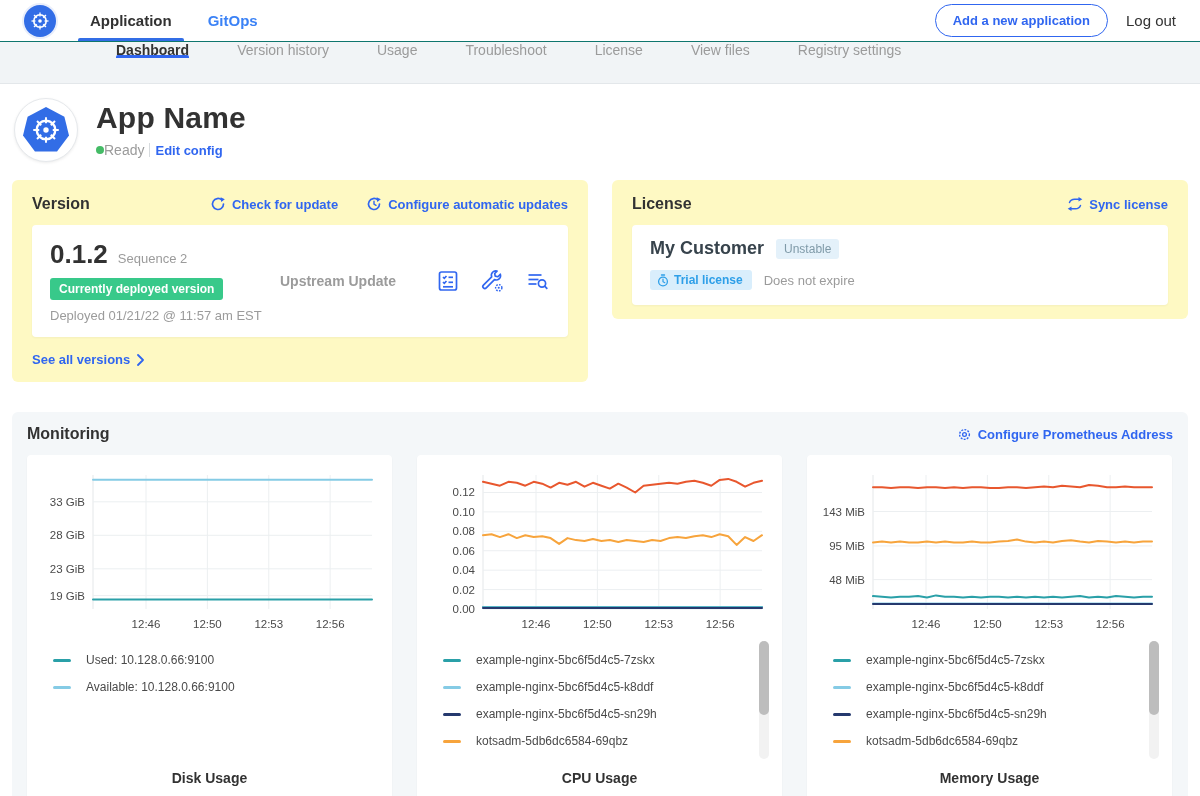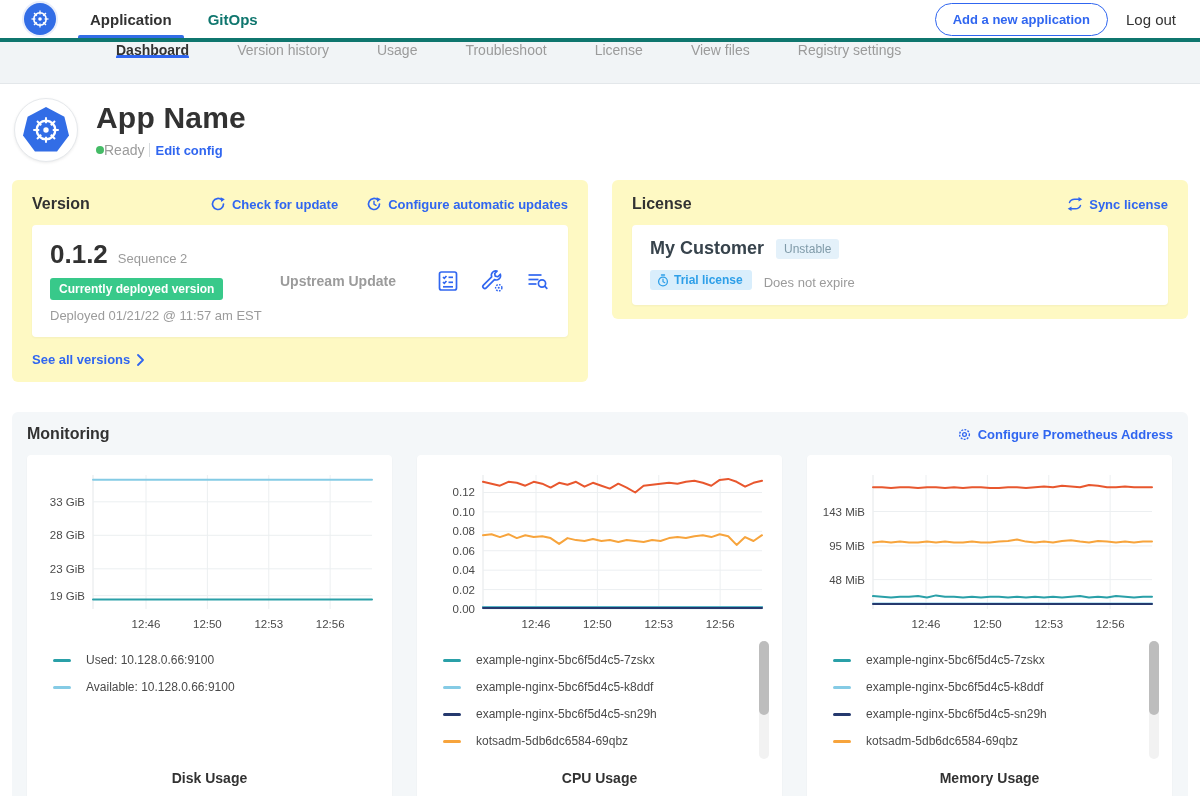--- a/index.html
+++ b/index.html
@@ -1,26 +1,26 @@
 <!DOCTYPE html>
 <html><head>
 <meta charset="utf-8">
 <style>
   * { margin:0; padding:0; box-sizing:border-box; }
   html,body { width:1200px; height:796px; background:#fff; overflow:hidden;
     font-family:"Liberation Sans", sans-serif; color:#323232; }
 
   
   .topnav { height:42px; display:flex; align-items:center; padding:0 24px 0 24px;
-    border-bottom:4px solid #0f766e; background:#fff; }
+    border-bottom:1px solid #0f766e; background:#fff; }
   .k8s-badge { width:32px; height:32px; border-radius:50%; background:#326de6;
     display:flex; align-items:center; justify-content:center; box-shadow:0 0 0 2px #e9eefb; }
   .topnav-tabs { display:flex; height:100%; margin-left:34px; gap:36px; }
   .toptab { position:relative; display:flex; align-items:center; height:100%;
-    font-size:15px; font-weight:700; color:#0f766e; cursor:pointer; }
+    font-size:15px; font-weight:700; color:#3b82f6; cursor:pointer; }
   .toptab.active { color:#323232; }
   .toptab.active:after { content:""; position:absolute; left:-12px; right:-12px; bottom:0;
     height:3px; background:#326de6; border-radius:2px 2px 0 0; }
   .topnav-right { margin-left:auto; display:flex; align-items:center; gap:18px; }
   .pill-btn { border:1px solid #3066f0; color:#3066f0; background:#fff; border-radius:17px;
     font-size:13px; font-weight:700; padding:8px 17px; cursor:pointer;
     font-family:"Liberation Sans", sans-serif; }
   .logout { font-size:15px; color:#323232; cursor:pointer; }
 
   
@@ -69,21 +69,21 @@
   .upstream { font-size:14px; font-weight:700; color:#9b9b9b; }
   .ver-icons { margin-left:auto; display:flex; gap:20px; align-items:center; }
   .icon-btn { cursor:pointer; display:flex; }
   .panel-foot { margin-top:13px; }
 
   .license-inner { padding:13px 18px 15px 18px; }
   .cust-row { display:flex; align-items:center; gap:12px; }
   .cust-name { font-size:18px; font-weight:700; color:#37434c; }
   .chan-badge { background:#e4f1fa; color:#7f9aa8; font-size:12px; padding:3px 8px;
     border-radius:3px; }
-  .lic-row { display:flex; align-items:flex-end; gap:12px; margin-top:11px; }
+  .lic-row { display:flex; align-items:center; gap:12px; margin-top:11px; }
   .trial-badge { background:#d9eefc; color:#2e9fe8; font-size:12px; font-weight:700;
     padding:3px 9px 3px 7px; border-radius:3px; display:inline-flex; align-items:center; gap:5px; }
   .expiry { font-size:13px; color:#9b9b9b; }
 
   
   .monitoring { margin:30px 12px 0 12px; background:#f4f7f9; border-radius:6px;
     padding:13px 15px 16px 15px; }
   .charts-row { display:flex; gap:25px; margin-top:12px; }
   .chart-card { width:365px; height:345px; background:#fff; border-radius:4px;
     box-shadow:0 1px 2px rgba(50,50,50,.05); padding:10px 8px 12px 8px;

